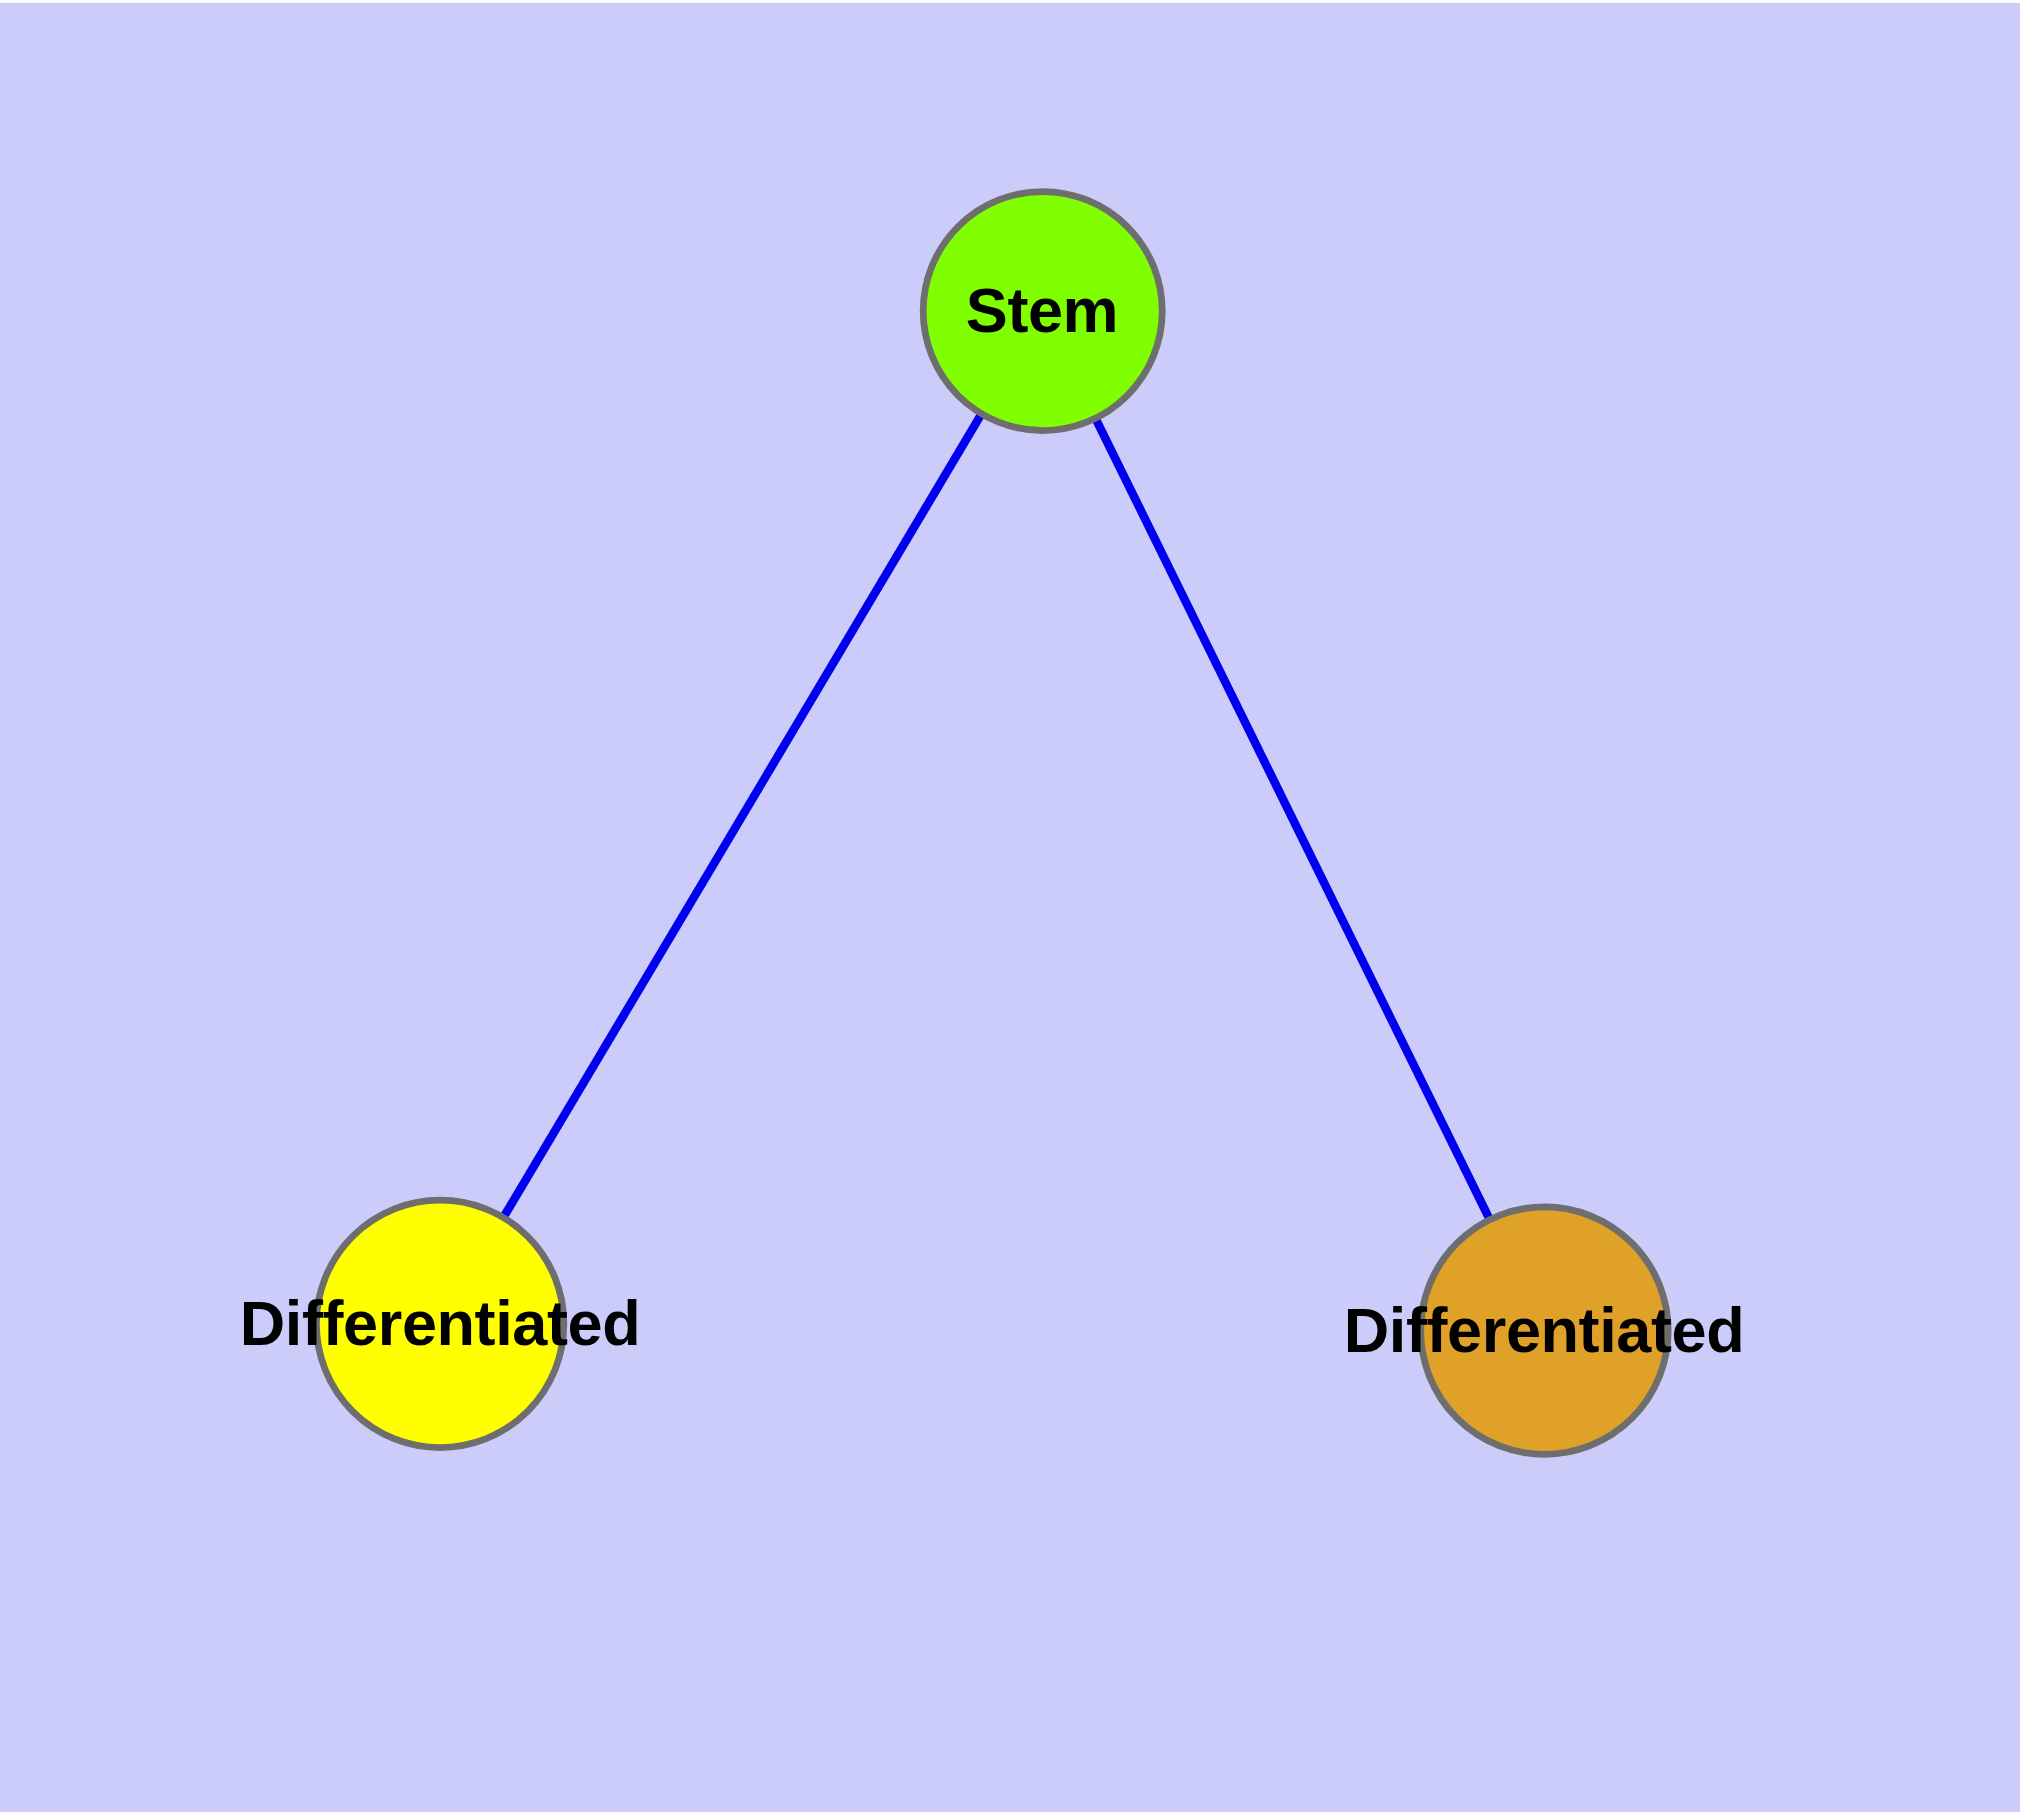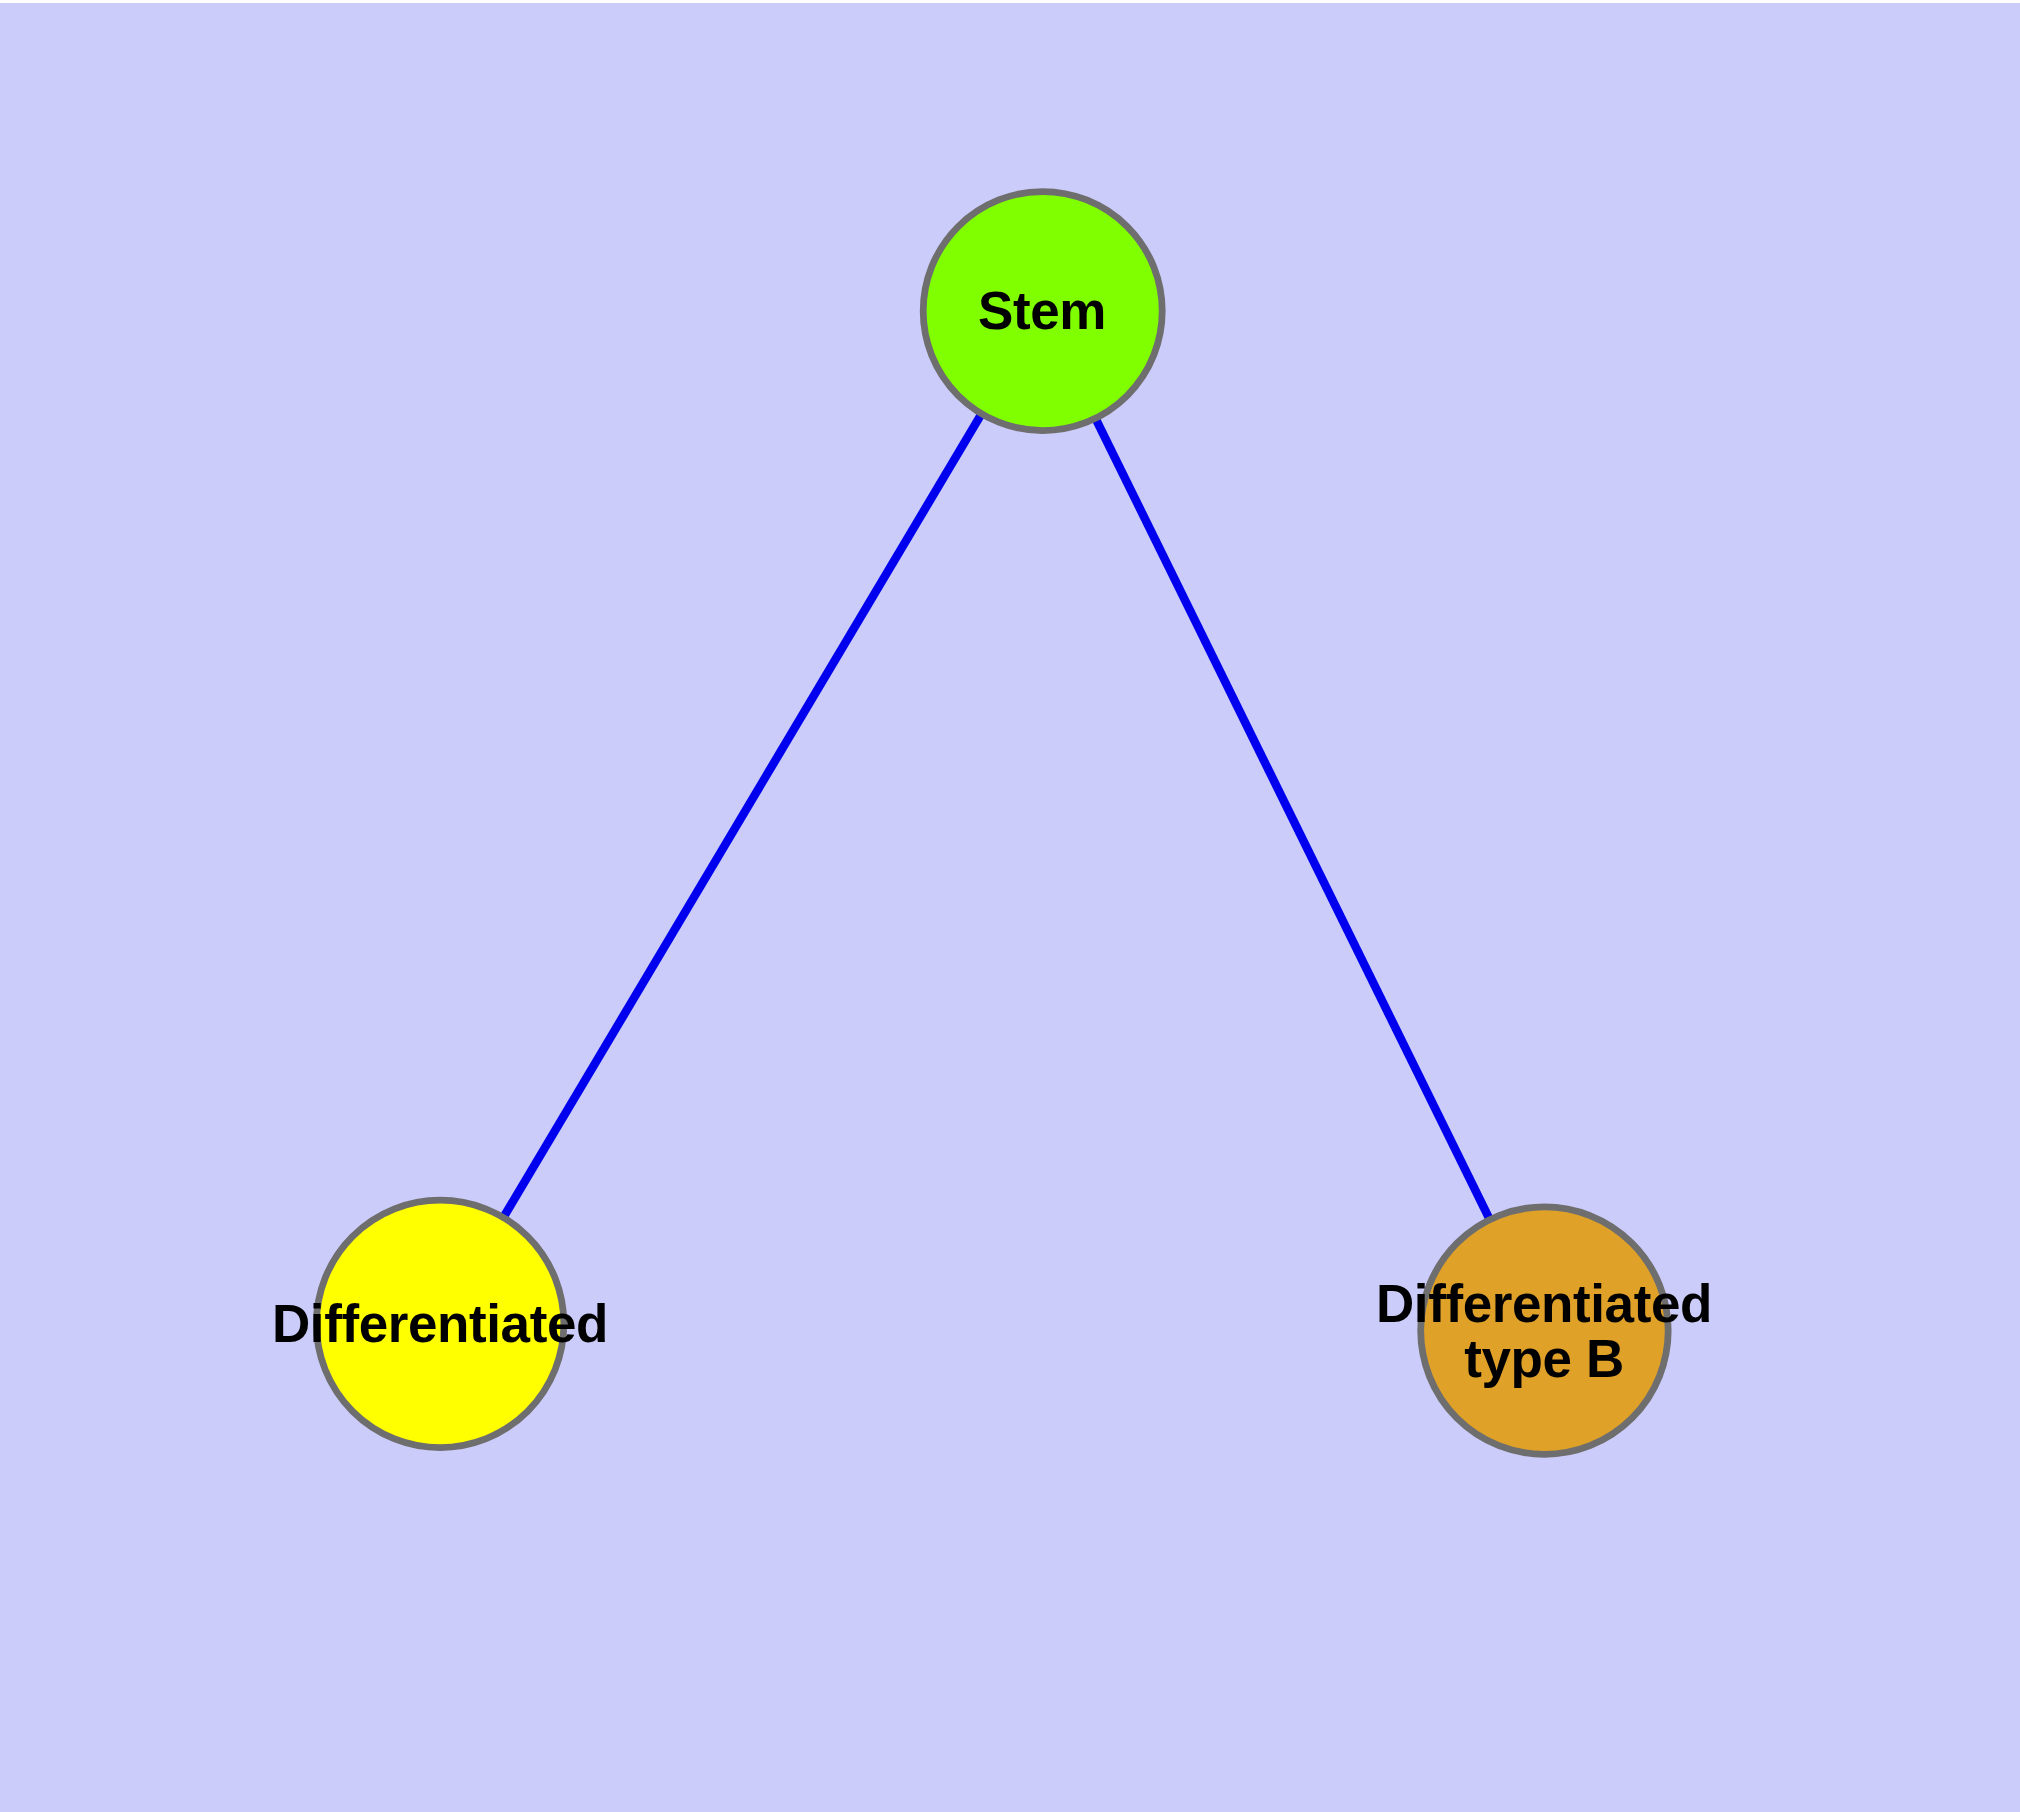--- a/index.html
+++ b/index.html
@@ -35,21 +35,21 @@
     transform: translate(-50%, -50%);
     color: #000000;
     font-weight: bold;
     text-align: center;
     line-height: 1.04;
     white-space: pre;
     pointer-events: none;
     letter-spacing: -0.4px;
   }
   .node-label.big {
-    font-size: 53px;
+    font-size: 63px;
   }
 </style>
 </head>
 <body>
 
 <div id="canvas" style="width: 2021px; height: 1812px; background: rgb(255, 255, 255);">
   <div id="plot-area" style="background: rgb(204, 204, 250);"></div>
 
   <svg id="graph-svg" viewBox="0 0 2384 2138">
     <g id="edges-group">
@@ -59,16 +59,16 @@
     <g id="nodes-group">
         <circle cx="1230" cy="367" r="141" fill="#80ff00" stroke="#6e6e6e" stroke-width="8"></circle>
         <circle cx="519" cy="1562" r="146" fill="#ffff00" stroke="#6e6e6e" stroke-width="8"></circle>
         <circle cx="1822" cy="1570" r="146" fill="#e0a128" stroke="#6e6e6e" stroke-width="8"></circle>
       </g>
   </svg>
 
   <div id="labels-layer">
       <div class="node-label big" style="left: 1042px; top: 311px;"><div>Stem</div></div>
       <div class="node-label big" style="left: 440px; top: 1324px;"><div>Differentiated</div></div>
-      <div class="node-label big" style="left: 1544px; top: 1331px;"><div>Differentiated</div><div>type B</div></div>
+      <div class="node-label big" style="left: 1544px; top: 1331px;"><div>Differentiated</div></div>
     </div>
 </div>
 
 
 </body></html>

